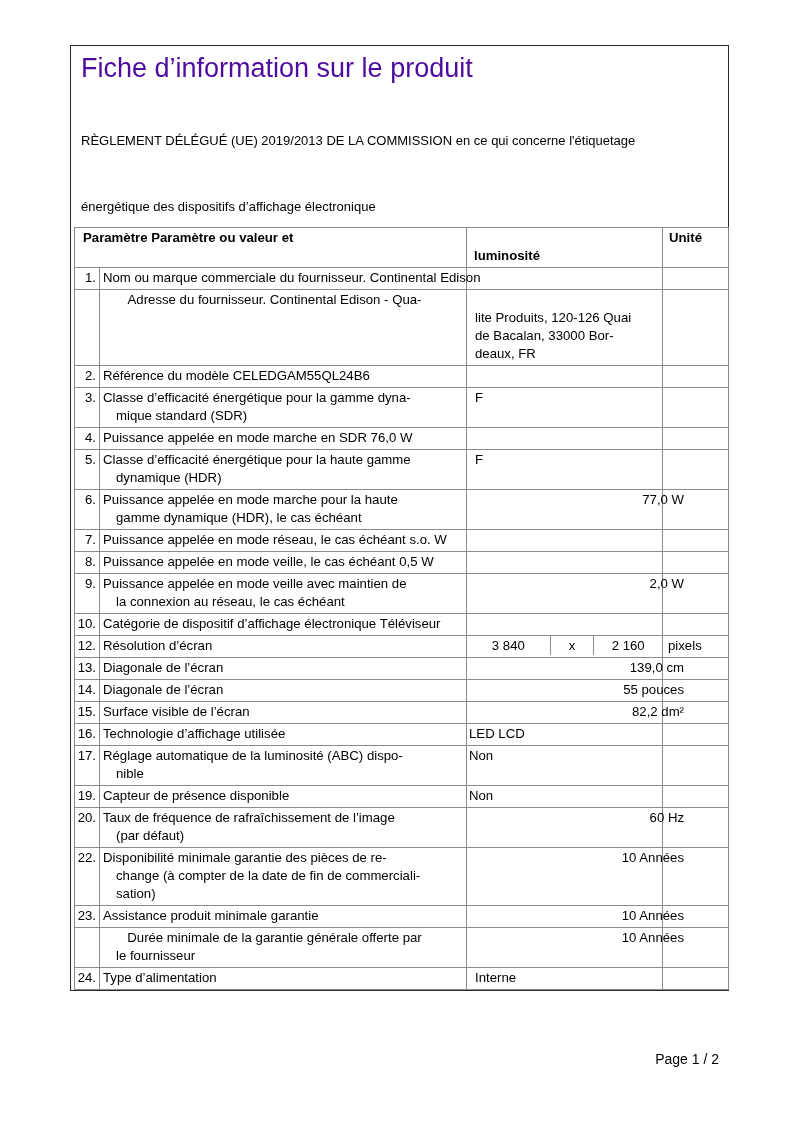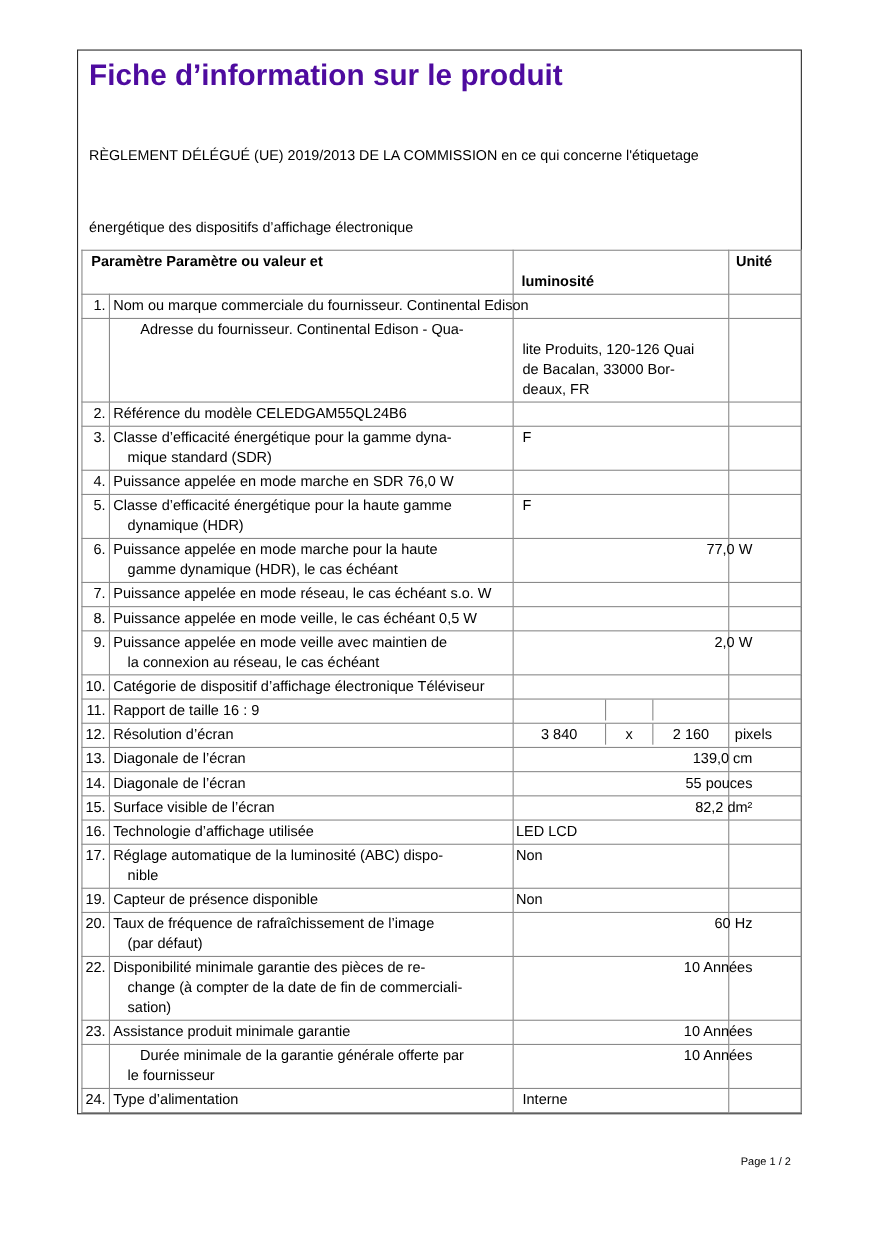--- a/index.html
+++ b/index.html
@@ -5,21 +5,21 @@
   html,body { margin:0; padding:0; }
   body {
     width:802px; height:1134px; background:#ffffff; position:relative;
     font-family:"Liberation Sans","DejaVu Sans",sans-serif; color:#000;
   }
   .sheet {
     position:absolute; left:70px; top:45px; width:659px; box-sizing:border-box;
     border:1px solid #2b2b2b; background:#fff;
   }
   .title {
-    margin:7px 10px 2px 10px; font-size:27px; font-weight:700;
+    margin:7px 10px 2px 10px; font-size:27px; font-weight:400;
     color:var(--title-color,#4e0b9f);
   }
   .reg { margin:5px 10px 11px 10px; font-size:13px; line-height:19px; }
   .regline { display:block;margin-top:47px; }
 
   table.fiche {
     border-collapse:collapse; table-layout:fixed; width:654px; margin:0 0 0 3px;
   }
   table.fiche td {
     border:1px solid var(--grid-color,#8a8a8a);
@@ -46,21 +46,21 @@
   .subrow { display:flex; }
   .subcell { box-sizing:border-box; padding-top:1px; text-align:center; line-height:18px; }
   .subcell.sc0 { width:83px; }
   .subcell.sc1 { width:44px; border-left:1px solid var(--grid-color,#8a8a8a); }
   .subcell.sc2 { width:69px; border-left:1px solid var(--grid-color,#8a8a8a); }
   .c-unit { padding-left:5px !important; }
 
   .footer {
     position:absolute; left:70px; top:1051px; width:659px;
     text-align:right; padding-right:10px; box-sizing:border-box;
-    font-size:10px;
+    font-size:14px;
   }
 </style>
 </head>
 <body>
 
 <div class="sheet">
   <div class="title">Fiche d’information sur le produit</div>
   <div class="reg">
     <span class="regline">RÈGLEMENT DÉLÉGUÉ (UE) 2019/2013 DE LA COMMISSION en ce qui concerne l'étiquetage</span>
     <span class="regline">énergétique des dispositifs d’affichage électronique</span>
@@ -182,34 +182,20 @@
         </tr>
         <tr>
           <td class="c-num">10.</td>
           <td class="c-param">
             <div class="pline">Catégorie de dispositif d’affichage électronique Téléviseur</div>
           </td>
           <td class="c-value"></td>
           <td class="c-unit"></td>
         </tr>
         <tr>
-          <td class="c-num">11.</td>
-          <td class="c-param">
-            <div class="pline">Rapport de taille 16 : 9</div>
-          </td>
-          <td class="c-value c-sub">
-            <div class="subrow">
-              <span class="subcell sc0">&nbsp;</span>
-              <span class="subcell sc1">&nbsp;</span>
-              <span class="subcell sc2">&nbsp;</span>
-            </div>
-          </td>
-          <td class="c-unit"></td>
-        </tr>
-        <tr>
           <td class="c-num">12.</td>
           <td class="c-param">
             <div class="pline">Résolution d’écran</div>
           </td>
           <td class="c-value c-sub">
             <div class="subrow">
               <span class="subcell sc0">3 840</span>
               <span class="subcell sc1">x</span>
               <span class="subcell sc2">2 160</span>
             </div>

